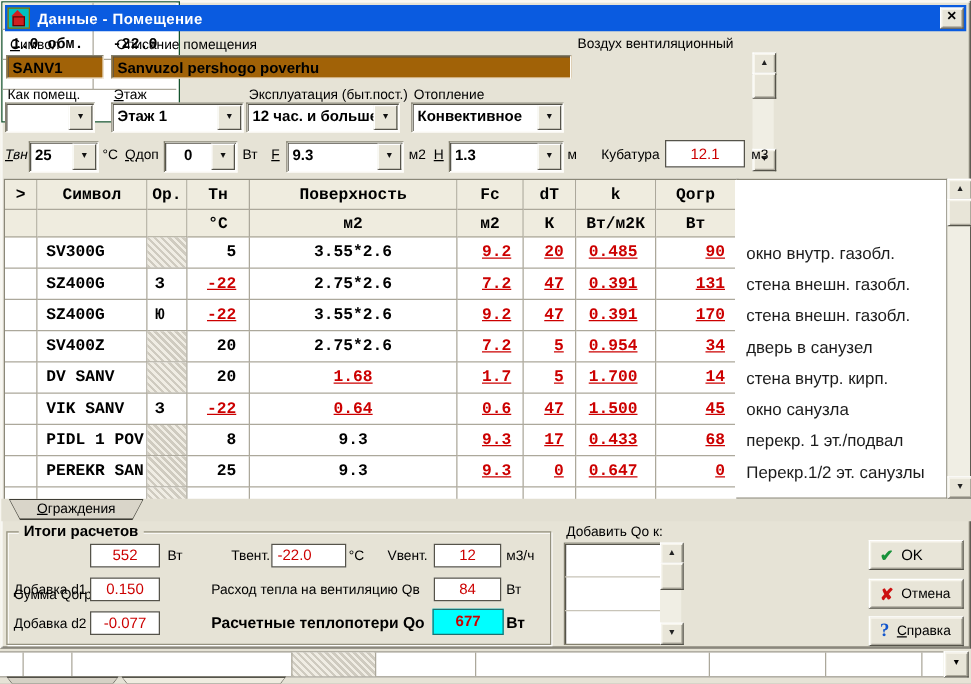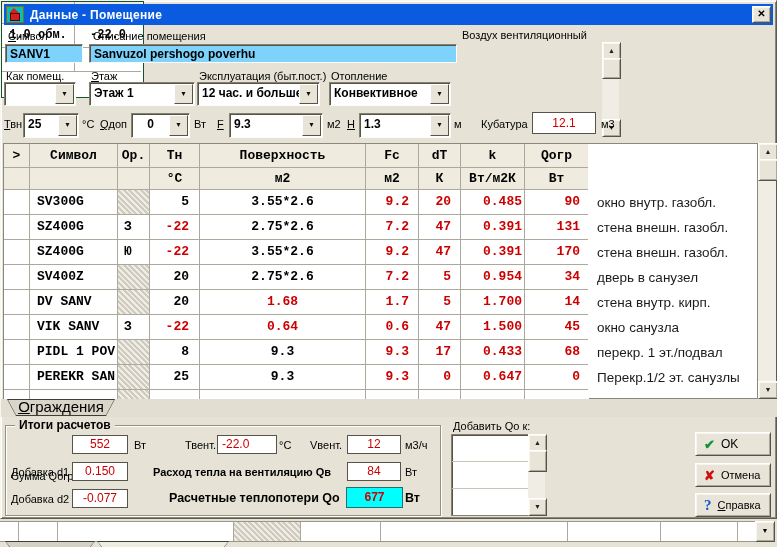--- a/index.html
+++ b/index.html
@@ -1,28 +1,28 @@
 <!DOCTYPE html>
 <html><head>
 <meta charset="utf-8">
 <style>
   html,body{margin:0;padding:0;}
   body{font-family:"Liberation Sans",sans-serif;background:#9a978a;}
   #screen{position:relative;width:777px;height:547px;background:#E6E3D6;overflow:hidden;
           font-family:"Liberation Sans",sans-serif;font-size:11px;color:#000;}
 
   
-  .sunken{background:#7dd3fc;border:1px solid;border-color:#84816F #FDFCF7 #FDFCF7 #84816F;
+  .sunken{background:#a16207;border:1px solid;border-color:#84816F #FDFCF7 #FDFCF7 #84816F;
           box-shadow:inset 1px 1px 0 #55534A;}
   .raised{background:#E8E5D8;border:1px solid;border-color:#FFFFFF #55534A #55534A #FFFFFF;
           box-shadow:inset 1px 1px 0 #F7F5EC, inset -1px -1px 0 #ABA89B;}
   .abs{position:absolute;}
   .accel{display:inline-block;}
   .accel::first-letter{text-decoration:underline;}
-  .red{color:#CC0000 !important;}
+  .red{color:#CC0000 !important;text-decoration:underline;}
 
   
   #dialog{position:absolute;left:0;top:0;width:775px;height:517px;background:#E6E3D6;
           border:1px solid;border-color:#F8F6F0 #5D5B52 #5D5B52 #F8F6F0;
           box-shadow:inset 1px 1px 0 #fff, inset -1px -1px 0 #8B887B;}
   #titlebar{position:absolute;left:3px;top:3px;right:3px;height:21px;background:#0A5BE0;
             display:flex;align-items:center;padding:0 2px;}
   #title-text{color:#fff;font-weight:bold;font-size:12px;margin-left:6px;letter-spacing:.3px;}
   #app-icon{width:16px;height:15px;background:#00C0C0;border:1px solid #8A6D00;position:relative;flex:0 0 auto;}
   #app-icon .roof{position:absolute;left:2px;top:1px;width:0;height:0;
@@ -63,21 +63,21 @@
          border-color:#84816F #FDFCF7 #FDFCF7 #84816F;box-shadow:inset 1px 1px 0 #55534A;}
   .combo .cval{position:absolute;left:4px;top:3px;right:20px;font-weight:bold;font-size:12px;white-space:nowrap;overflow:hidden;}
   .combo .cbtn{position:absolute;right:1px;top:1px;bottom:1px;width:17px;
                background:#E8E5D8;border:1px solid;border-color:#FFF #55534A #55534A #FFF;
                text-align:center;font-size:7px;line-height:18px;color:#111;}
   #kak-cmb{left:3px;top:81px;width:70px;}   #kak-lbl{left:5px;top:69px;}
   #et-cmb{left:88px;top:81px;width:104px;}  #et-lbl{left:90px;top:69px;}
   #ex-cmb{left:196px;top:81px;width:121px;} #ex-lbl{left:198px;top:69px;}
   #ot-cmb{left:328px;top:81px;width:120px;} #ot-lbl{left:330px;top:69px;}
 
-  #tvn-cmb{left:22px;top:112px;width:54px;height:23px;}  #tvn-lbl{left:3px;top:117px;}  #tvn-unit{left:81px;top:117px;}
+  #tvn-cmb{left:22px;top:112px;width:54px;height:23px;}  #tvn-lbl{left:3px;top:117px;font-style:italic;}  #tvn-unit{left:81px;top:117px;}
   #qd-cmb{left:130px;top:112px;width:57px;height:23px;}  #qd-lbl{left:99px;top:117px;}  #qd-unit{left:193px;top:117px;}
   #f-cmb{left:228px;top:112px;width:92px;height:23px;}   #f-lbl{left:216px;top:117px;}  #f-unit{left:326px;top:117px;}
   #h-cmb{left:358px;top:112px;width:90px;height:23px;}   #h-lbl{left:346px;top:117px;}  #h-unit{left:453px;top:117px;}
   #kub-lbl{left:480px;top:117px;}
   #kub-fld{left:531px;top:111px;width:62px;height:20px;background:#fff;border:1px solid #55534A;
            color:#CC0000;text-align:center;line-height:20px;font-size:12px;}
   #kub-unit{left:600px;top:117px;}
 
   
   #table{position:absolute;left:2px;top:142px;width:586px;height:256px;background:#fff;
@@ -89,49 +89,49 @@
   .th{background:#EFECDF;text-align:center;height:23px;line-height:23px;}
   .tu{background:#EFECDF;text-align:center;height:21px;line-height:21px;}
   .td{height:24px;line-height:24px;}
   .c-sel{}
   .c-sym{text-align:left;padding-left:7px;}
   .c-or{text-align:left;padding-left:6px;}
   .c-tn{text-align:right;padding-right:10px;}
   .c-surf{text-align:center;}
   .c-fc{text-align:right;padding-right:9px;}
   .c-dt{text-align:right;padding-right:9px;}
-  .c-k{text-align:right;padding-right:2px;}
+  .c-k{text-align:right;padding-right:14px;}
   .c-q{text-align:right;padding-right:8px;}
   .hatch{background:repeating-linear-gradient(45deg,#CFCBC0 0 2px,#F0EDE4 2px 4px);}
 
   #desc-panel{position:absolute;left:588px;top:142px;width:169px;height:256px;background:#fff;
               border:1px solid #8B8879;border-left:none;overflow:hidden;padding-top:46px;box-sizing:border-box;}
   .desc-item{height:25px;line-height:25px;padding-left:8px;font-size:13.5px;color:#1c1c1c;white-space:nowrap;}
 
   
   #tabs{position:absolute;left:0;top:398px;width:777px;height:18px;background:#E2DFD2;}
   .tab{position:absolute;top:0;height:17px;}
   .tab .shape{position:absolute;inset:0;background:#3F3E36;
               clip-path:polygon(0 0,100% 0,calc(100% - 9px) 100%,9px 100%);}
   .tab .fill{position:absolute;inset:1px;clip-path:polygon(0 0,100% 0,calc(100% - 8px) 100%,8px 100%);}
-  .tab .tlabel{position:absolute;inset:0;text-align:center;line-height:16px;font-size:15px;}
+  .tab .tlabel{position:absolute;inset:0;text-align:center;line-height:16px;font-size:11px;}
   #tab1{left:6px;width:108px;} #tab1 .fill{background:#D9D5C9;}
   #tab2{left:116px;width:182px;} #tab2 .fill{background:#EDEADD;}
 
   
   #group{position:absolute;left:4px;top:424px;width:434px;height:89px;
          border:1px solid #94917F;box-shadow:inset 1px 1px 0 #FFF, 1px 1px 0 #FFF;}
   #g-title{position:absolute;left:14px;top:417px;background:#E6E3D6;padding:0 4px;font-weight:bold;font-size:12px;}
   .rfield{position:absolute;background:#fff;border:1px solid #55534A;color:#CC0000;
           text-align:center;font-size:12px;}
   #sum-lbl{left:10px;top:438px;margin-top:31px;}  #sum-fld{left:71px;top:434px;width:54px;height:17px;line-height:17px;}  #sum-unit{left:133px;top:438px;}
   #tv-lbl{left:184px;top:438px;}  #tv-fld{left:216px;top:434px;width:54px;height:17px;line-height:17px;text-align:left;padding-left:4px;} #tv-unit{left:278px;top:438px;}
   #vv-lbl{left:309px;top:438px;}  #vv-fld{left:346px;top:434px;width:52px;height:17px;line-height:17px;} #vv-unit{left:404px;top:438px;}
   #d1-lbl{left:10px;top:465px;}   #d1-fld{left:71px;top:461px;width:54px;height:17px;line-height:17px;}
-  #qv-lbl{left:152px;top:465px;font-weight:bold;}  #qv-fld{left:346px;top:461px;width:52px;height:17px;line-height:17px;} #qv-unit{left:404px;top:465px;}
+  #qv-lbl{left:168px;top:465px;}  #qv-fld{left:346px;top:461px;width:52px;height:17px;line-height:17px;} #qv-unit{left:404px;top:465px;}
   #d2-lbl{left:10px;top:492px;}   #d2-fld{left:71px;top:488px;width:54px;height:17px;line-height:17px;}
   #qo-lbl{left:168px;top:490px;font-weight:bold;font-size:12.5px;}
   #qo-fld{left:345px;top:486px;width:55px;height:19px;line-height:19px;background:#00FFFF;
           border:1px solid #1F6F6F;font-weight:bold;}
   #qo-unit{left:404px;top:490px;font-weight:bold;font-size:12.5px;}
 
   #addq-lbl{left:452px;top:419px;}
   #addq-list{position:absolute;left:450px;top:433px;width:76px;height:80px;background:#fff;
              border:1px solid #84816F;box-shadow:inset 1px 1px 0 #55534A;}
   .lb-line{position:absolute;left:0;right:0;height:1px;background:#C8C4B8;}

